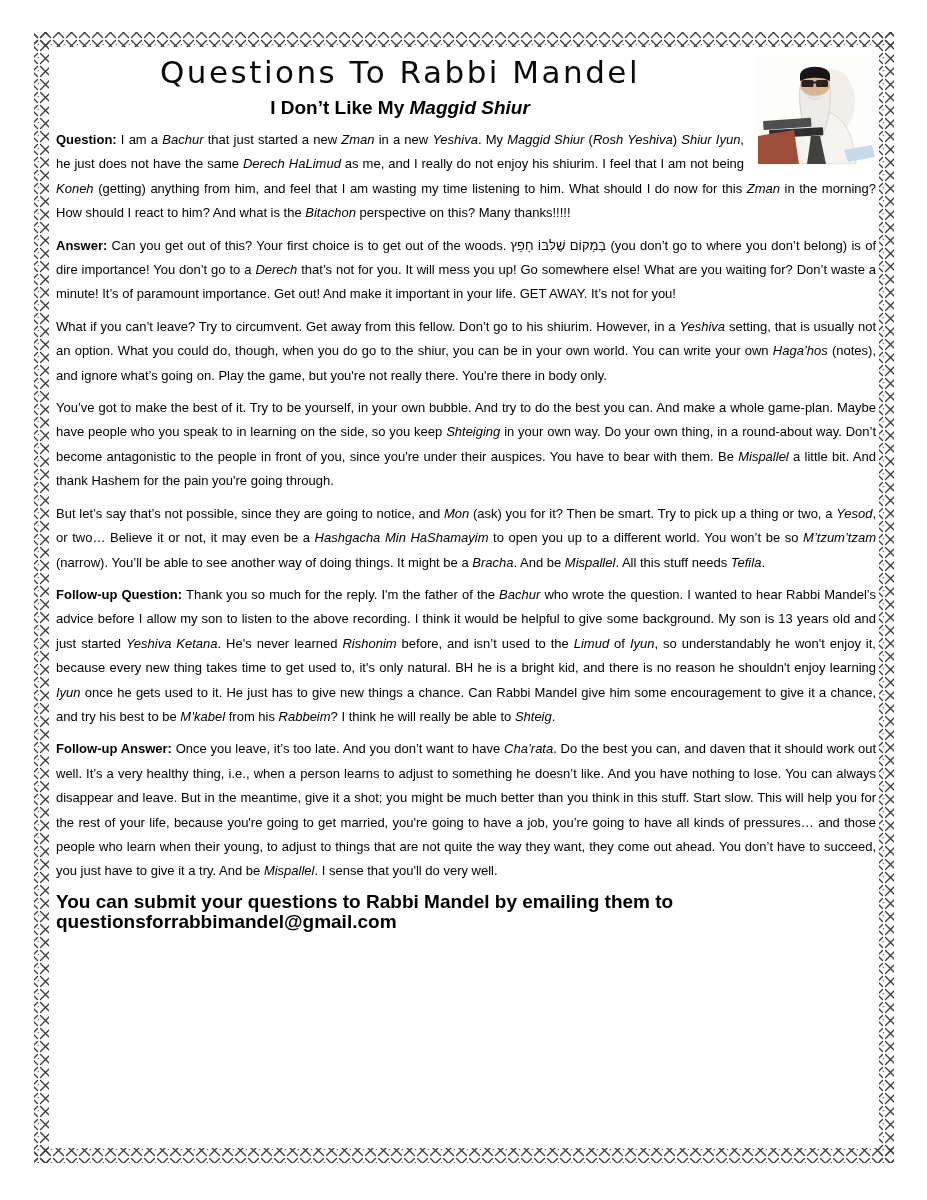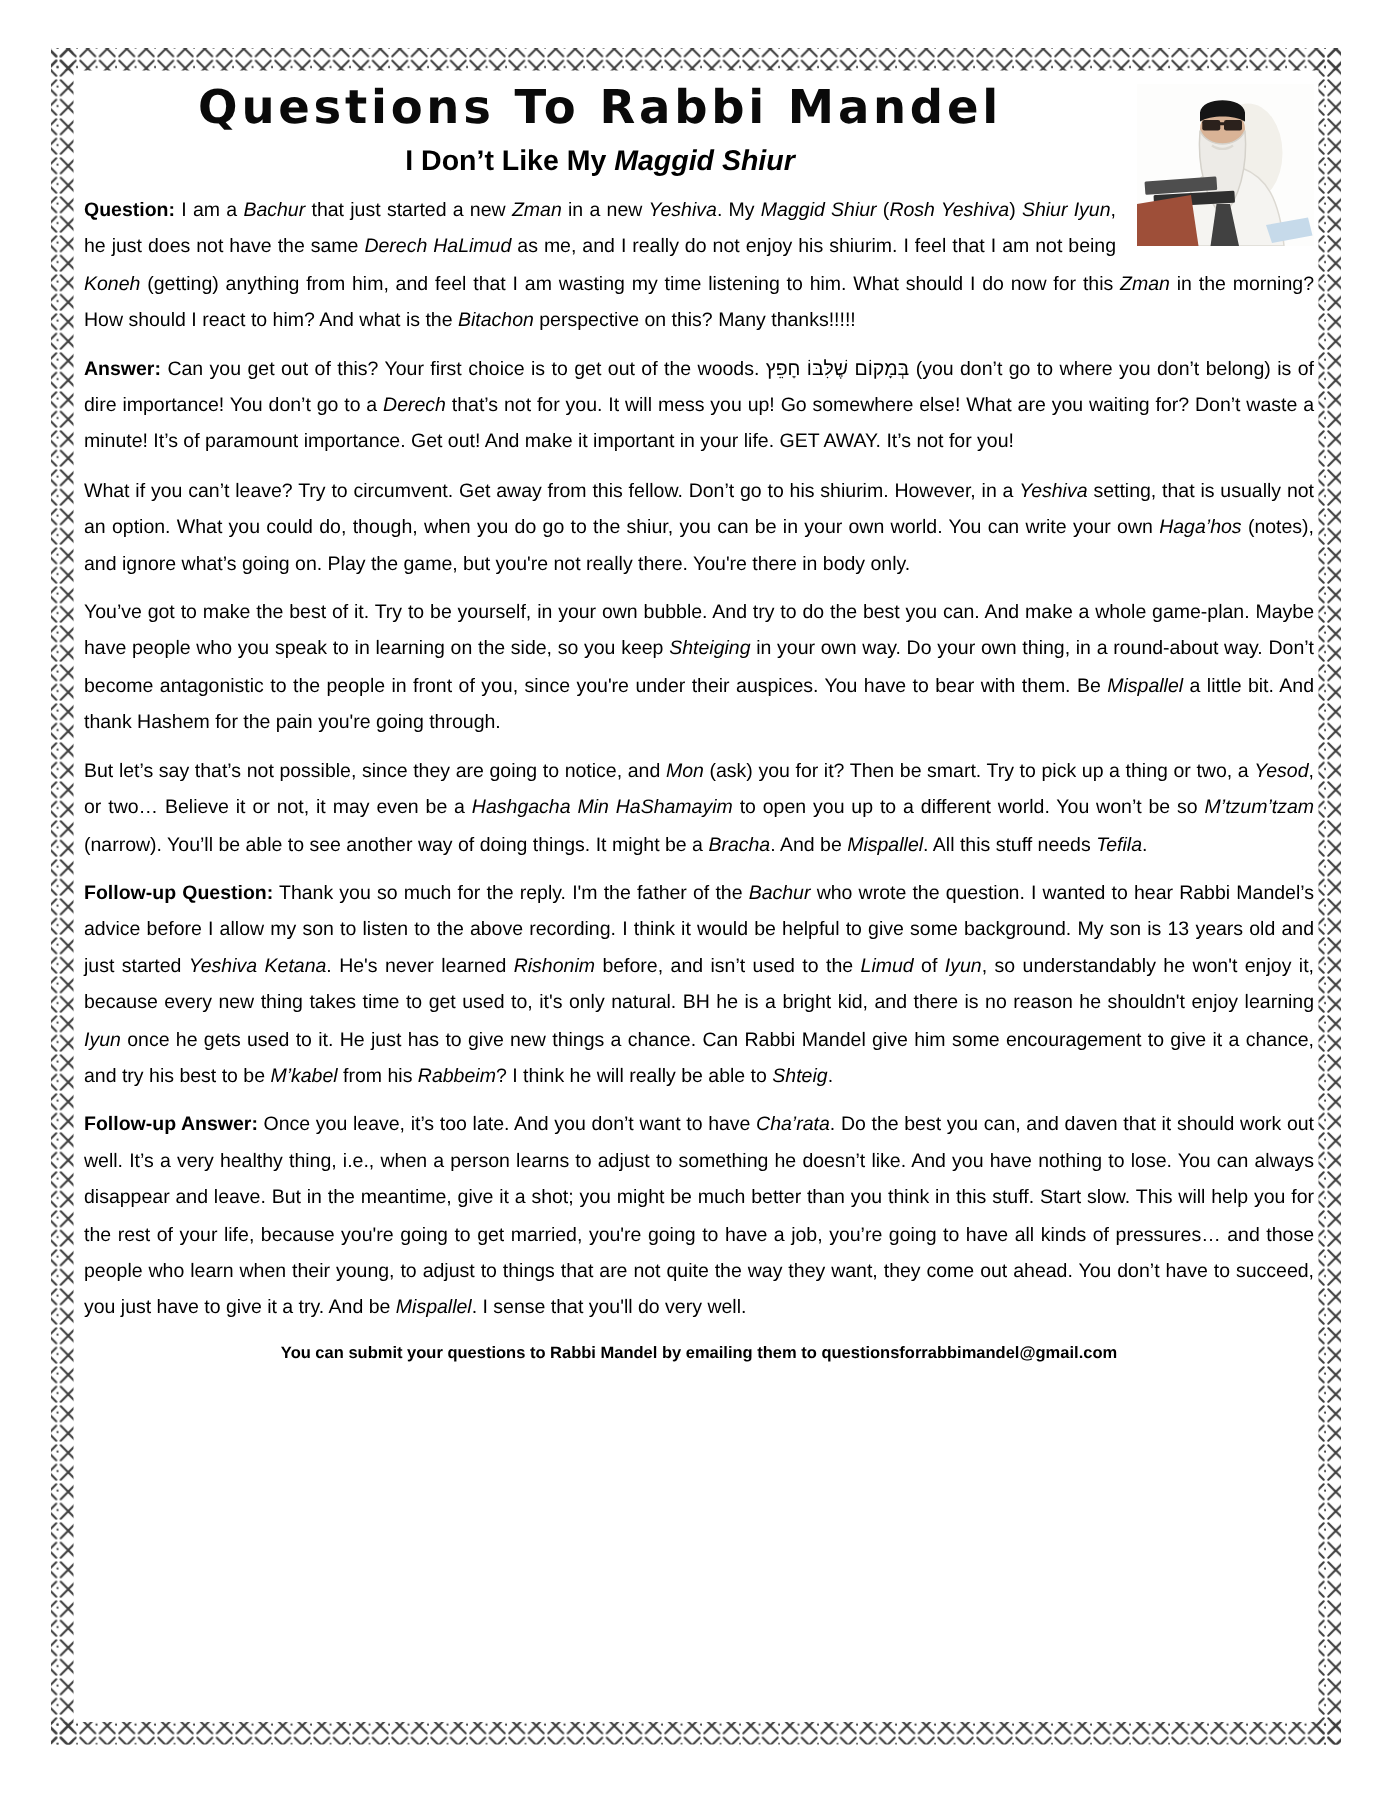--- a/index.html
+++ b/index.html
@@ -9,35 +9,35 @@
     overflow:hidden;
   }
   .border-svg { position:absolute; left:0; top:0; }
   .content { position:absolute; left:56px; top:54px; width:820px; }
   .photo {
     float:right; width:118px; height:108px; margin:2px 0 6px 14px;
   }
   .photo svg { display:block; width:118px; height:108px; }
   h1.title {
     text-align:center; margin:0 0 6px 0;
-    font-family:"DejaVu Sans",sans-serif; font-weight:700;
+    font-family:"DejaVu Sans",sans-serif; font-weight:400;
     font-size:31px; line-height:36px; letter-spacing:2.5px; color:#0a0a0a;
   }
   .subtitle {
     text-align:center; font-weight:bold; font-size:19px; line-height:24px;
     margin:0 0 8px 0;
   }
   p.para {
     font-size:13px; line-height:24.4px; text-align:justify;
     margin:0 0 8px 0;
   }
   p.para b { font-weight:bold; }
   p.para i { font-style:italic; }
   .footer-note {
-    text-align:center; font-weight:bold; font-size:11px; line-height:20px;
+    font-weight:bold; font-size:19px; line-height:20px;
     margin-top:4px;
   }
 </style>
 </head>
 <body>
 
 <div class="page">
 
   <svg class="border-svg" width="927" height="1200" aria-hidden="true">
     <defs>

